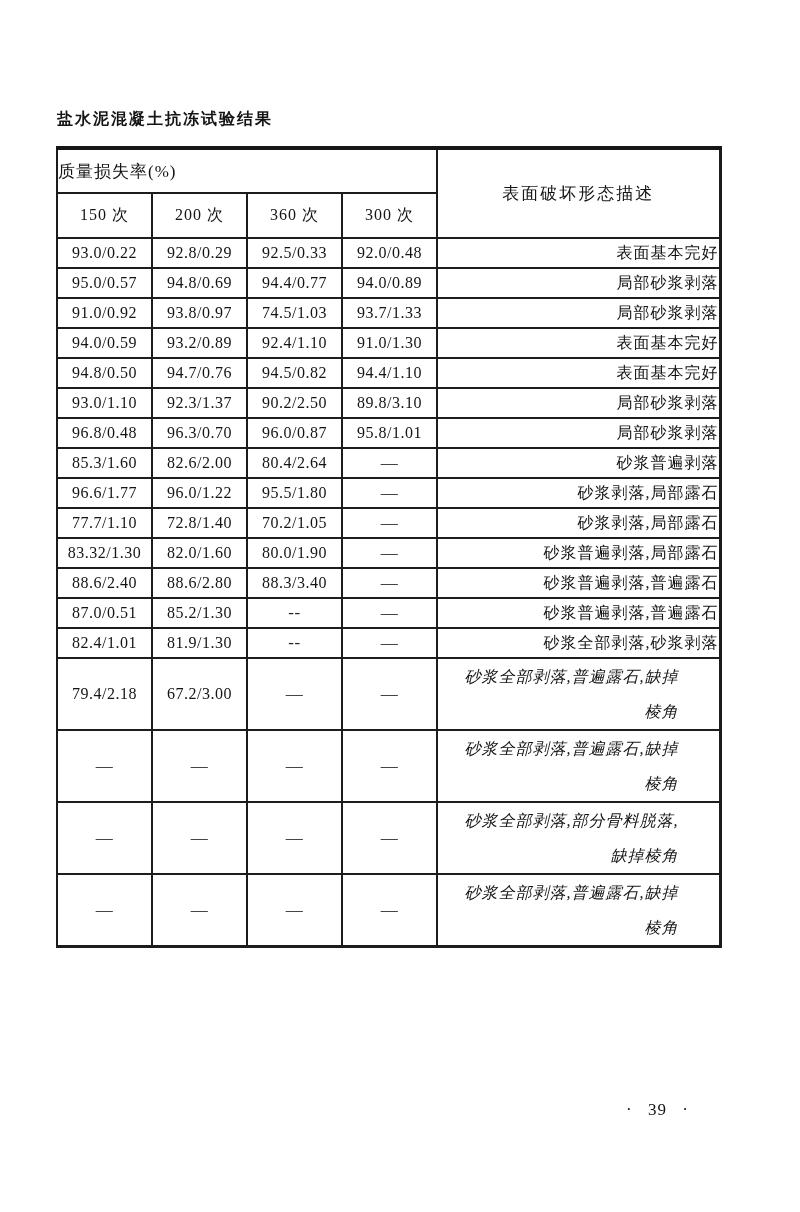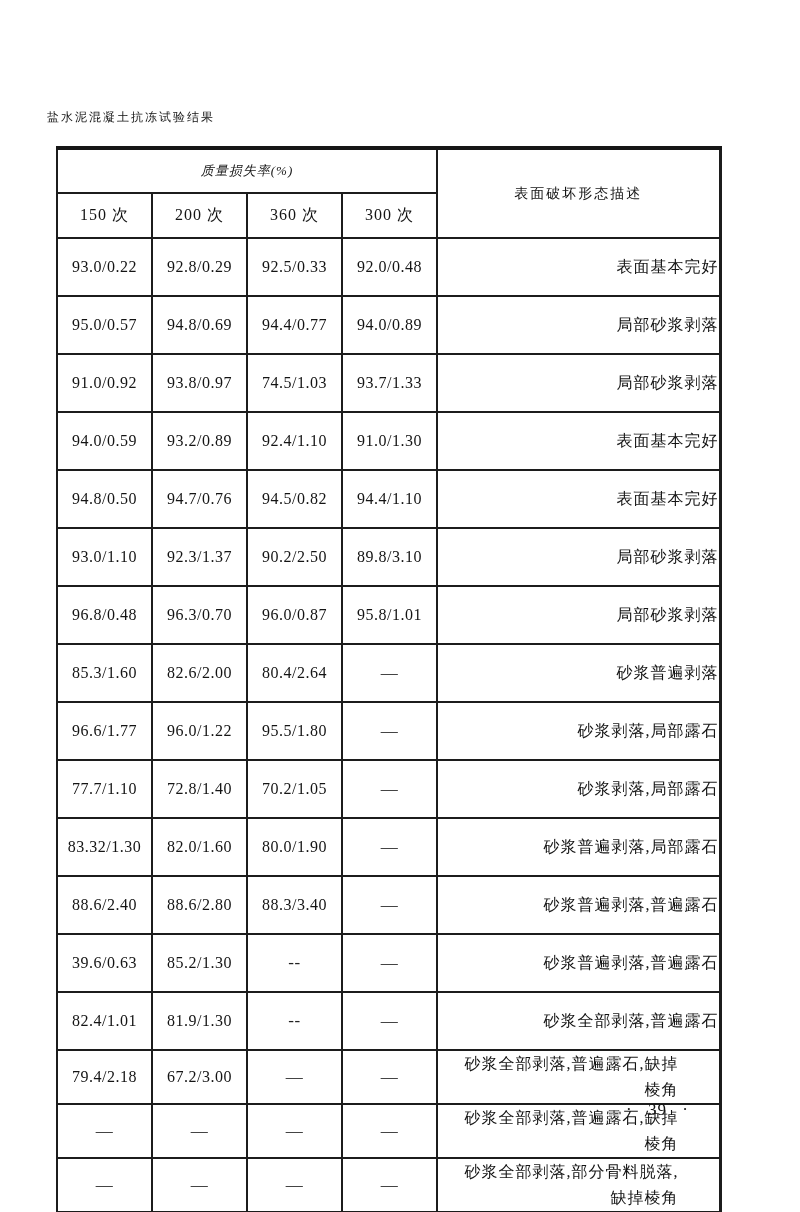--- a/index.html
+++ b/index.html
@@ -6,23 +6,23 @@
   body{
     width:800px;height:1212px;
     background:#ffffff;
     position:relative;
     font-family:"Liberation Serif","DejaVu Serif",serif;
     color:#141414;
     overflow:hidden;
   }
   .page-title{
     position:absolute;
-    left:47px;top:109px;
-    font-size:12px;
-    font-weight:400;
+    left:57px;top:109px;
+    font-size:16px;
+    font-weight:700;
     letter-spacing:2px;
     white-space:nowrap;
   }
   table.results{
     position:absolute;
     left:56px;top:146px;
     width:661px;
     border-collapse:collapse;
     table-layout:fixed;
     border-top:4px solid #161616;
@@ -34,38 +34,37 @@
   table.results col.c-desc{width:283px;}
   table.results th, table.results td{
     border:2px solid #1c1c1c;
     padding:0;
     font-weight:400;
     vertical-align:middle;
     overflow:hidden;
   }
   tr.hdr1{height:45px;}
   tr.hdr2{height:45px;}
-  tr.data-row{height:58px;}
+  tr.data-row{height:30px;}
   tr.data-row.tall{height:53px;}
   th.mass-loss{
-    text-align:center;
-    font-size:13px;
+    text-align:left;
+    font-size:17px;
     padding-left:8px;
     letter-spacing:1px;
     border-bottom:2px solid #1c1c1c;
-    font-style:italic;
   }
   th.cycle{
     text-align:center;
     font-size:16px;
     letter-spacing:1px;
   }
   th.desc-head{
     text-align:center;
-    font-size:14px;
+    font-size:17px;
     letter-spacing:2px;
   }
   td.num{
     text-align:center;
     font-size:16px;
     letter-spacing:0.5px;
     white-space:nowrap;
   }
   td.num.dash{font-size:17px;color:#222;}
   td.desc{
@@ -73,21 +72,22 @@
     font-size:16px;
     letter-spacing:1px;
     padding-left:24px;
     padding-right:10px;
     line-height:26px;
   }
   td.desc.two-line{
     padding-left:4px;
     padding-right:40px;
     text-indent:18px;
-    line-height:26px;
+    line-height:35px;
+    font-style:italic;
   }
   .page-number{
     position:absolute;
     left:626px;top:1100px;
     font-size:17px;
     letter-spacing:1px;
     word-spacing:10px;
     white-space:nowrap;
     text-align:center;
   }
@@ -196,32 +196,32 @@
         <td class="desc">砂浆普遍剥落,局部露石</td>
       </tr>
       <tr class="data-row">
         <td class="num">88.6/2.40</td>
         <td class="num">88.6/2.80</td>
         <td class="num">88.3/3.40</td>
         <td class="num dash">—</td>
         <td class="desc">砂浆普遍剥落,普遍露石</td>
       </tr>
       <tr class="data-row">
-        <td class="num">39.6/0.63</td>
+        <td class="num">87.0/0.51</td>
         <td class="num">85.2/1.30</td>
         <td class="num dash">--</td>
         <td class="num dash">—</td>
         <td class="desc">砂浆普遍剥落,普遍露石</td>
       </tr>
       <tr class="data-row">
         <td class="num">82.4/1.01</td>
         <td class="num">81.9/1.30</td>
         <td class="num dash">--</td>
         <td class="num dash">—</td>
-        <td class="desc">砂浆全部剥落,普遍露石</td>
+        <td class="desc">砂浆全部剥落,砂浆剥落</td>
       </tr>
       <tr class="data-row tall">
         <td class="num">79.4/2.18</td>
         <td class="num">67.2/3.00</td>
         <td class="num dash">—</td>
         <td class="num dash">—</td>
         <td class="desc two-line">砂浆全部剥落,普遍露石,缺掉棱角</td>
       </tr>
       <tr class="data-row tall">
         <td class="num dash">—</td>

